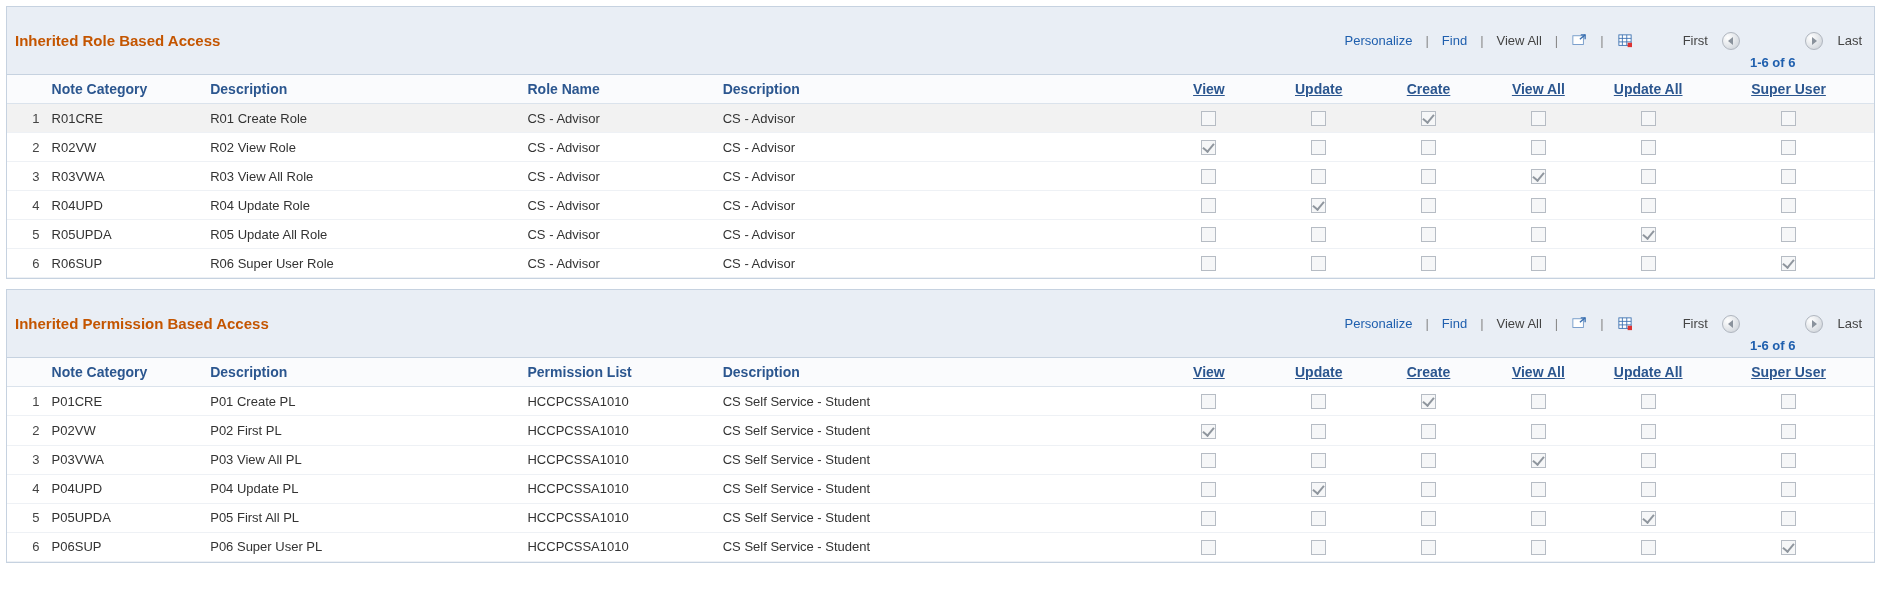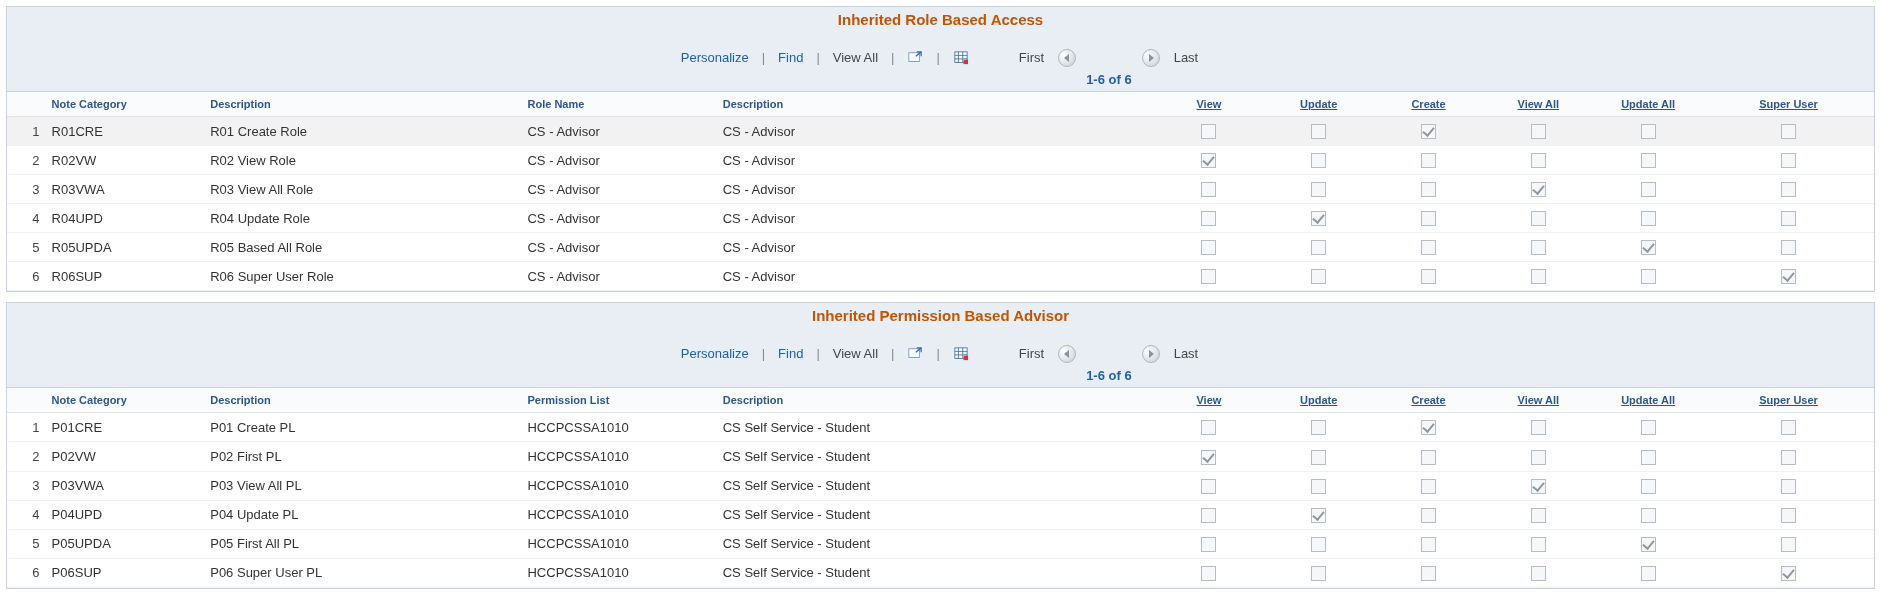--- a/index.html
+++ b/index.html
@@ -17,21 +17,20 @@
     margin-bottom: 10px;
     background: #fff;
   }
   .grid-header {
     display: flex;
     justify-content: space-between;
     align-items: center;
     padding: 4px 8px;
     background: #e9eef5;
     border-bottom: 1px solid #c6d2e0;
-    flex-direction: column;
   }
   .grid-title {
     font-weight: bold;
     color: #c45500;
     font-size: 15px;
   }
   .grid-tools {
     display: flex;
     align-items: center;
     color: #555;
@@ -78,21 +77,21 @@
   }
   table.data {
     width: 100%;
     border-collapse: collapse;
     table-layout: fixed;
   }
   table.data th {
     text-align: left;
     font-weight: bold;
     color: #2b568f;
-    font-size: 11px;
+    font-size: 14px;
     padding: 6px 8px 6px 8px;
     border-bottom: 1px solid #dbe3ec;
     background: #fafbfd;
   }
   table.data th.center { text-align: center; text-decoration: underline; }
   table.data td {
     padding: 6px 8px;
     border-bottom: 1px solid #eef1f5;
     color: #333;
     white-space: nowrap;
@@ -258,21 +257,21 @@
             <td class="chk"><span class="chkbox"></span></td>
             <td class="chk"><span class="chkbox checked"></span></td>
             <td class="chk"><span class="chkbox"></span></td>
             <td class="chk"><span class="chkbox"></span></td>
             <td class="chk"><span class="chkbox"></span></td>
             <td class="chk"><span class="chkbox"></span></td>
           </tr>
           <tr>
             <td class="num">5</td>
             <td>R05UPDA</td>
-            <td>R05 Based All Role</td>
+            <td>R05 Update All Role</td>
             <td>CS - Advisor</td>
             <td>CS - Advisor</td>
             <td class="chk"><span class="chkbox"></span></td>
             <td class="chk"><span class="chkbox"></span></td>
             <td class="chk"><span class="chkbox"></span></td>
             <td class="chk"><span class="chkbox"></span></td>
             <td class="chk"><span class="chkbox checked"></span></td>
             <td class="chk"><span class="chkbox"></span></td>
           </tr>
           <tr>
@@ -286,21 +285,21 @@
             <td class="chk"><span class="chkbox"></span></td>
             <td class="chk"><span class="chkbox"></span></td>
             <td class="chk"><span class="chkbox"></span></td>
             <td class="chk"><span class="chkbox checked"></span></td>
           </tr>
         </tbody>
       </table>
     </div>
     <div class="grid-section">
       <div class="grid-header">
-        <span class="grid-title">Inherited Permission Based Advisor</span>
+        <span class="grid-title">Inherited Permission Based Access</span>
         <div class="grid-tools">
           <a href="#">Personalize</a>
           <span class="sep">|</span>
           <a href="#">Find</a>
           <span class="sep">|</span>
           <a href="#" class="viewall">View All</a>
           <span class="sep">|</span>
           <span class="tool-icon">
             <svg viewBox="0 0 16 16" width="16" height="14">
               <rect x="1" y="2" width="12" height="10" fill="#fff" stroke="#6c95c6"></rect>

